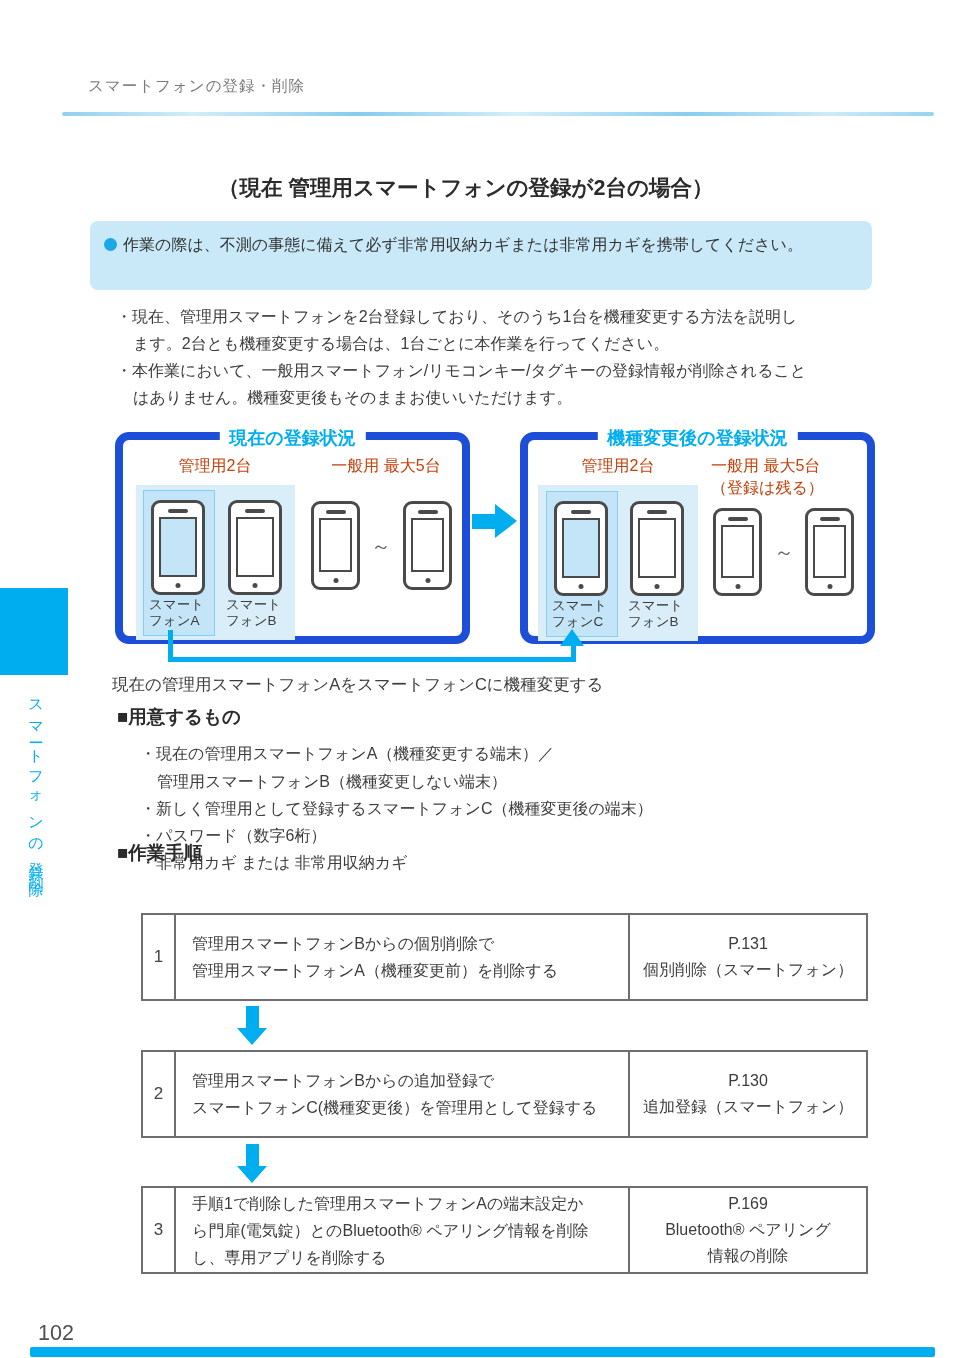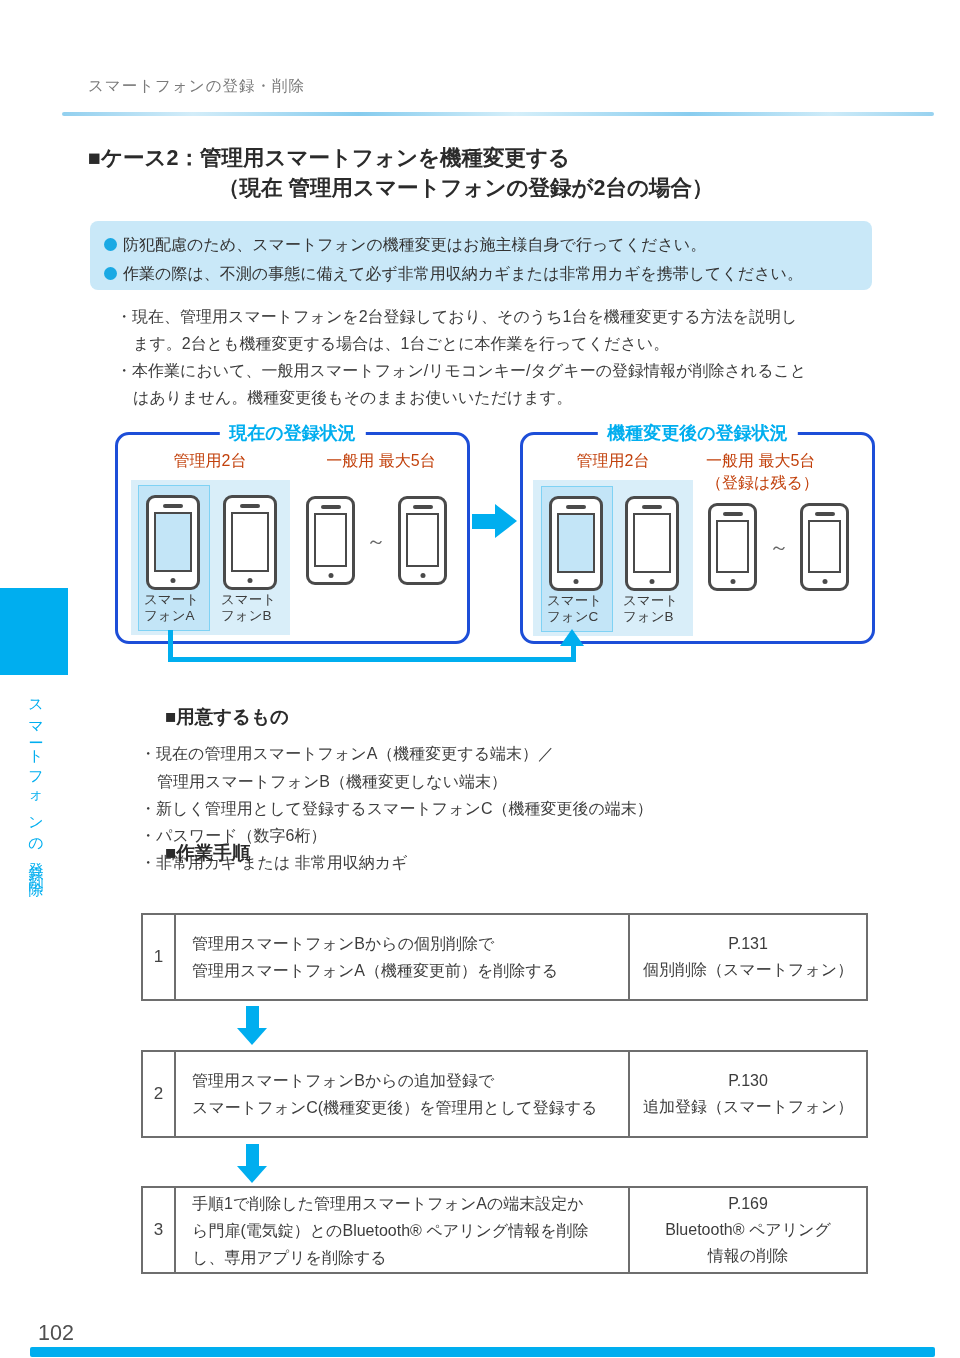--- a/index.html
+++ b/index.html
@@ -25,21 +25,21 @@
           padding:9px 0 0 14px;box-sizing:border-box;}
   .nrow{display:flex;align-items:flex-start;line-height:29px;font-size:16px;color:#333;}
   .ndot{flex:0 0 13px;width:13px;height:13px;border-radius:50%;background:#1aa9e4;margin:8px 6px 0 0;}
 
   
   .intro{font-size:16px;line-height:27px;padding-left:17px;text-indent:-17px;color:#3c3c3c;}
   .intro1{left:116px;top:303px;width:790px;}
   .intro2{left:116px;top:357px;width:790px;}
 
   
-  .dbox{border:3px solid #1d4ed8;border-radius:14px;background:#fff;box-sizing:border-box;}
+  .dbox{border:8px solid #1d4ed8;border-radius:14px;background:#fff;box-sizing:border-box;}
   .dbox-left{left:115px;top:432px;width:355px;height:212px;}
   .dbox-right{left:520px;top:432px;width:355px;height:212px;}
   .dtitle{position:absolute;top:-14px;left:50%;transform:translateX(-50%);background:#fff;
           padding:0 10px;font-size:18px;font-weight:700;color:#00aeef;white-space:nowrap;}
   .dlabel{position:absolute;font-size:16px;color:#c2410c;white-space:nowrap;}
   .panel{position:absolute;background:#d9eef9;}
   .hl{position:absolute;background:#c3e5f7;border:1px solid rgba(0,174,239,.35);box-sizing:border-box;}
   .plabel{position:absolute;font-size:13.5px;line-height:16px;color:#3c3c3c;}
   .tilde{position:absolute;font-size:20px;color:#666;}
 
@@ -60,21 +60,21 @@
   
   .conn{background:#00aeef;}
   .conn-v1{left:168px;top:630px;width:5px;height:32px;}
   .conn-h{left:168px;top:657px;width:408px;height:5px;}
   .conn-v2{left:571px;top:644px;width:5px;height:18px;}
   .conn-head{left:560px;top:629px;width:0;height:0;border-left:12px solid transparent;
              border-right:12px solid transparent;border-bottom:17px solid #00aeef;}
 
   .caption{left:112px;top:674px;font-size:16.5px;color:#3c3c3c;}
 
-  .sechead{font-size:18.5px;font-weight:700;color:#2b2b2b;margin-left:48px;}
+  .sechead{font-size:18.5px;font-weight:700;color:#2b2b2b;}
   .prep-head{left:117px;top:704px;}
   .steps-head{left:117px;top:840px;}
 
   .prep-item{font-size:16px;line-height:27.5px;padding-left:17px;text-indent:-17px;color:#3c3c3c;}
   .prep1{left:140px;top:740px;width:720px;}
   .prep2{left:140px;top:795px;width:720px;}
   .prep3{left:140px;top:822px;width:720px;}
   .prep4{left:140px;top:849px;width:720px;}
 
   
@@ -105,28 +105,23 @@
   .botbar{left:30px;top:1347px;width:905px;height:10px;background:#00aeef;border-radius:2px;}
 </style>
 </head>
 <body>
 
 <div class="page">
 
   <div class="abs runhead">スマートフォンの登録・削除</div>
   <div class="abs brush"></div>
 
-  <div class="abs title title1">■ケース2：管理用スマートフォンを機種変更する</div>
   <div class="abs title title2">（現在 管理用スマートフォンの登録が2台の場合）</div>
 
   <div class="abs notice">
-    <div class="nrow">
-      <span class="ndot"></span>
-      <span>防犯配慮のため、スマートフォンの機種変更はお施主様自身で行ってください。</span>
-    </div>
     <div class="nrow">
       <span class="ndot"></span>
       <span>作業の際は、不測の事態に備えて必ず非常用収納カギまたは非常用カギを携帯してください。</span>
     </div>
   </div>
 
   <div class="abs intro intro1 preline">・現在、管理用スマートフォンを2台登録しており、そのうち1台を機種変更する方法を説明し
 ます。2台とも機種変更する場合は、1台ごとに本作業を行ってください。</div>
   <div class="abs intro intro2 preline">・本作業において、一般用スマートフォン/リモコンキー/タグキーの登録情報が削除されること
 はありません。機種変更後もそのままお使いいただけます。</div>
@@ -201,20 +196,21 @@
         <span class="hm"></span>
       </div>
     <div class="tilde" style="left:246px;top:99px;">～</div>
   </div>
 
   <div class="abs conn conn-v1"></div>
   <div class="abs conn conn-h"></div>
   <div class="abs conn conn-v2"></div>
   <div class="abs conn-head"></div>
 
+  <div class="abs caption">現在の管理用スマートフォンAをスマートフォンCに機種変更する</div>
 
   <div class="abs sechead prep-head">■用意するもの</div>
   <div class="abs prep-item prep2 preline">・新しく管理用として登録するスマートフォンC（機種変更後の端末）</div>
   <div class="abs prep-item prep1 preline">・現在の管理用スマートフォンA（機種変更する端末）／
 管理用スマートフォンB（機種変更しない端末）</div>
   <div class="abs prep-item prep3 preline">・パスワード（数字6桁）</div>
   <div class="abs prep-item prep4 preline">・非常用カギ または 非常用収納カギ</div>
 
   <div class="abs sechead steps-head">■作業手順</div>
 

